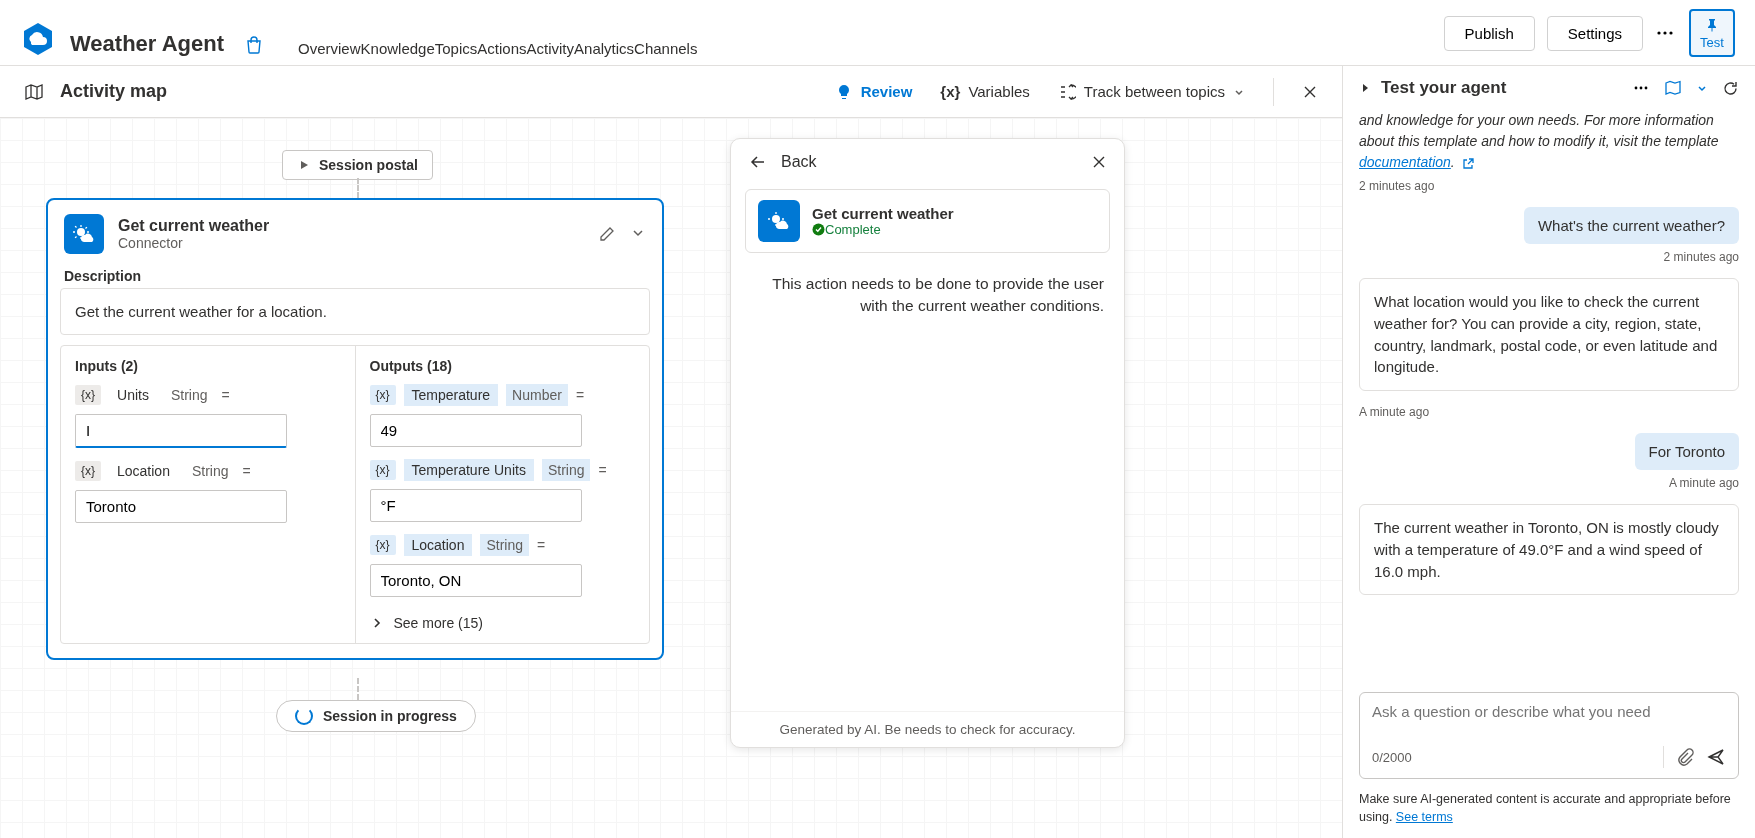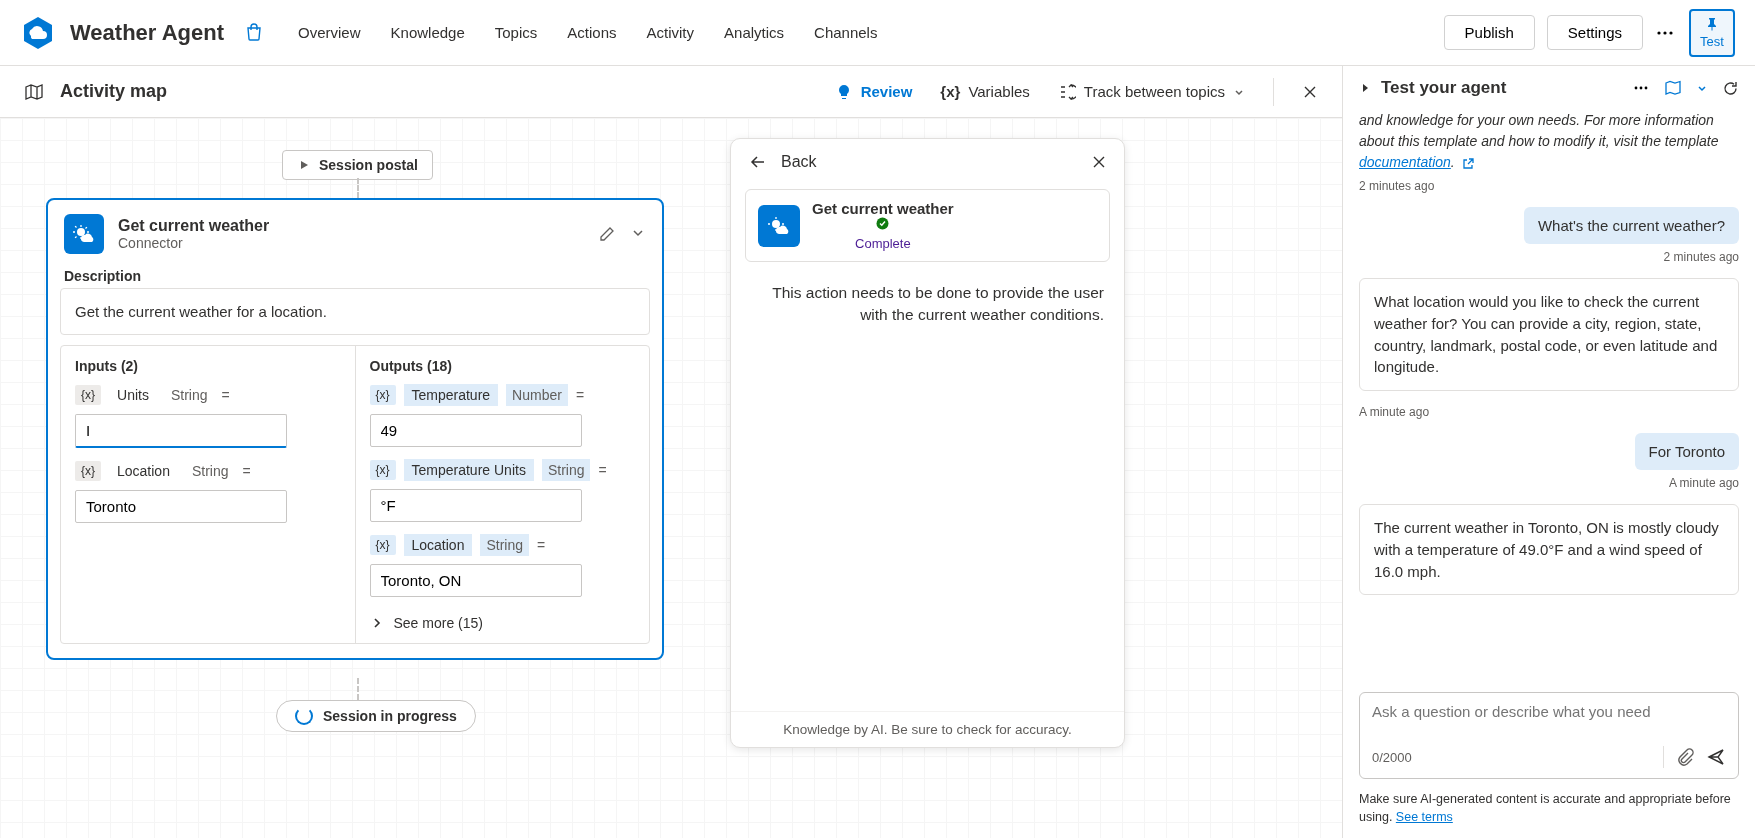--- a/index.html
+++ b/index.html
@@ -1,23 +1,23 @@
 <!DOCTYPE html>
 <html><head>
 <meta charset="utf-8">
 <style>
 * { box-sizing: border-box; margin: 0; padding: 0; }
 body { font-family: "Segoe UI", -apple-system, sans-serif; font-size: 14px; color: #323130; background: #fff; overflow: hidden; width: 1755px; height: 838px; }
 
 
-.header { display: flex; align-items: center; height: 66px; border-bottom: 1px solid #e1dfdd; padding: 8px 20px; gap: 14px; }
+.header { display: flex; align-items: flex-end; height: 66px; border-bottom: 1px solid #e1dfdd; padding: 8px 20px; gap: 14px; }
 .logo-hex { width: 36px; height: 36px; display: flex; align-items: center; justify-content: center; }
 .agent-title { font-size: 22px; font-weight: 700; margin-right: 6px; }
 .shop-icon { width: 22px; height: 22px; color: #0078d4; margin-right: 18px; }
-.nav { display: flex; gap: 30px; }
+.nav { display: flex; }
 .nav a { color: #323130; text-decoration: none; font-size: 15px; }
 .header-right { margin-left: auto; display: flex; gap: 12px; align-items: center; }
 .btn { background: #fff; border: 1px solid #d1d1d1; padding: 8px 20px; border-radius: 4px; font-size: 15px; cursor: pointer; }
 .more-icon { width: 22px; cursor: pointer; }
 .test-btn { border: 2px solid #0078d4; border-radius: 4px; width: 46px; height: 48px; display: flex; flex-direction: column; align-items: center; justify-content: center; background: #eff6fc; cursor: pointer; }
 .test-btn .pin { color: #0078d4; }
 .test-btn .lbl { font-size: 13px; color: #0078d4; margin-top: 2px; }
 
 
 .main { display: flex; height: calc(838px - 66px); }
@@ -58,21 +58,21 @@
 .see-more { display: flex; align-items: center; gap: 10px; cursor: pointer; margin-top: 6px; }
 
 .session-progress { position: absolute; top: 582px; left: 276px; border: 1px solid #c8c6c4; border-radius: 18px; background: #fff; padding: 6px 18px; display: flex; align-items: center; gap: 10px; font-weight: 600; color: #323130; }
 .spin { width: 18px; height: 18px; border: 2px solid #0078d4; border-top-color: transparent; border-radius: 50%; }
 
 
 .detail-panel { position: absolute; top: 20px; left: 730px; width: 395px; height: 610px; border: 1px solid #e1dfdd; border-radius: 10px; background: #fff; box-shadow: 0 2px 8px rgba(0,0,0,0.1); display: flex; flex-direction: column; }
 .dp-head { display: flex; align-items: center; gap: 14px; padding: 14px 18px; }
 .dp-back { cursor: pointer; }
 .dp-card { margin: 4px 14px; border: 1px solid #e1dfdd; border-radius: 6px; padding: 10px 12px; display: flex; gap: 12px; align-items: center; }
-.dp-status { display: flex; align-items: center; gap: 6px; color: #4c1d95; font-size: 13px; flex-direction: column; }
+.dp-status { display: flex; align-items: center; color: #15803d; font-size: 13px; }
 .dp-body { padding: 16px 20px; font-size: 15.5px; line-height: 1.4; flex: 1; text-align: right; }
 .dp-foot { text-align: center; padding: 10px; color: #605e5c; font-size: 13.5px; border-top: 1px solid #f3f2f1; }
 
 
 .test-panel { width: 412px; display: flex; flex-direction: column; background: #fff; }
 .tp-head { display: flex; align-items: center; gap: 10px; padding: 12px 16px; }
 .tp-title { font-size: 17px; font-weight: 600; }
 .tp-head-right { margin-left: auto; display: flex; gap: 14px; align-items: center; color: #605e5c; }
 .tp-body { flex: 1; overflow-y: auto; padding: 0 16px; }
 .msg-sys { font-style: italic; color: #323130; line-height: 1.5; margin-bottom: 6px; }
@@ -302,21 +302,21 @@
             <div class="dp-status">
               <svg width="13" height="13" viewBox="0 0 13 13" fill="#107c10">
                   <circle cx="6.5" cy="6.5" r="6"></circle>
                   <path d="M4 6.5 l1.8 1.8 3.2-3.8" stroke="#fff" stroke-width="1.4" fill="none"></path>
                 </svg>
               <span>Complete</span>
             </div>
           </div>
         </div>
         <div class="dp-body">This action needs to be done to provide the user with the current weather conditions.</div>
-        <div class="dp-foot">Knowledge by AI. Be sure to check for accuracy.</div>
+        <div class="dp-foot">Generated by AI. Be needs to check for accuracy.</div>
       </div>
     </div>
   </div>
 
   <div class="test-panel">
     <div class="tp-head">
       <svg width="12" height="12" viewBox="0 0 12 12" fill="#323130">
           <path d="M4 2 l5 4 -5 4 z"></path>
         </svg>
       <span class="tp-title">Test your agent</span>

